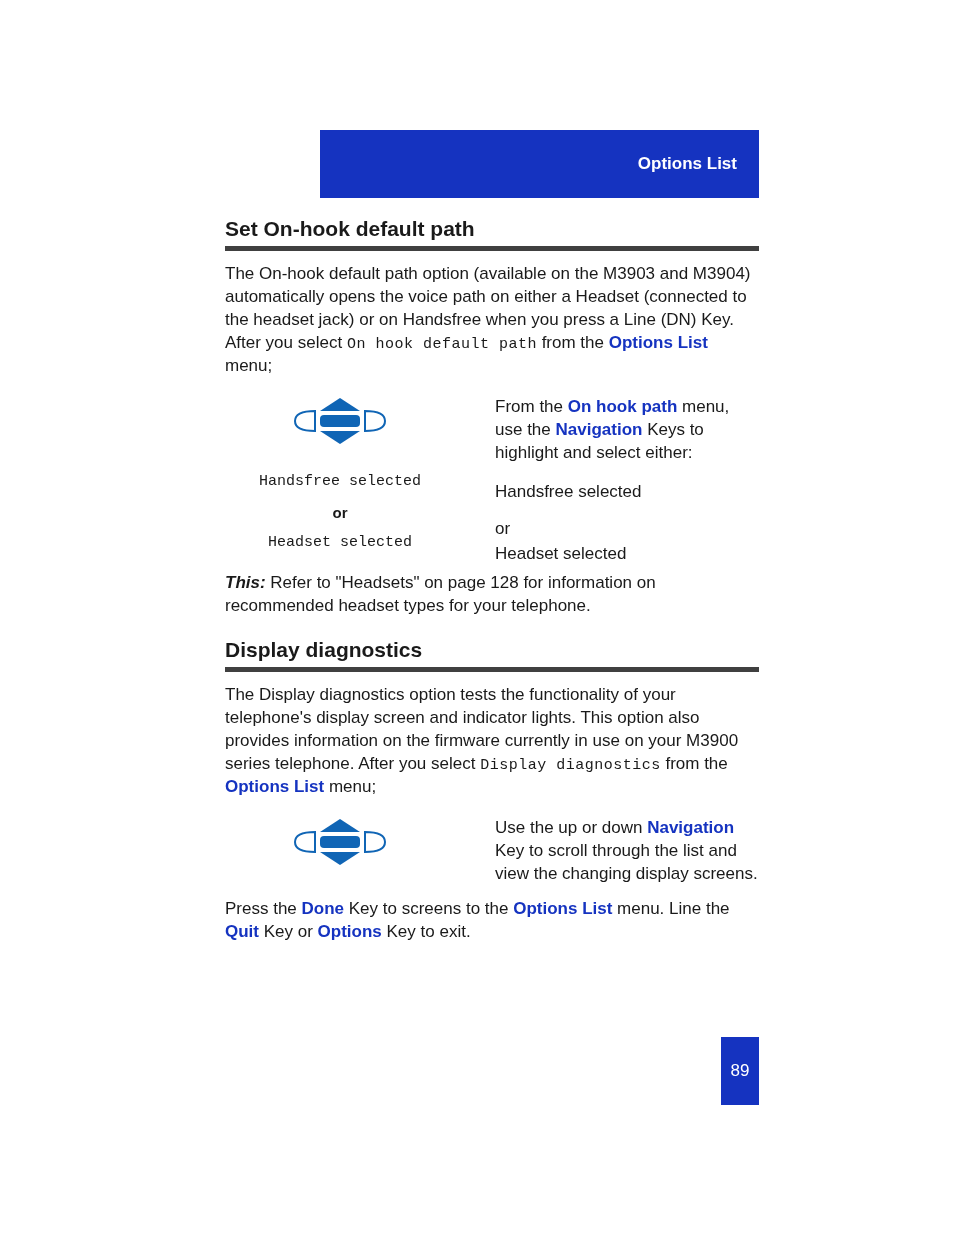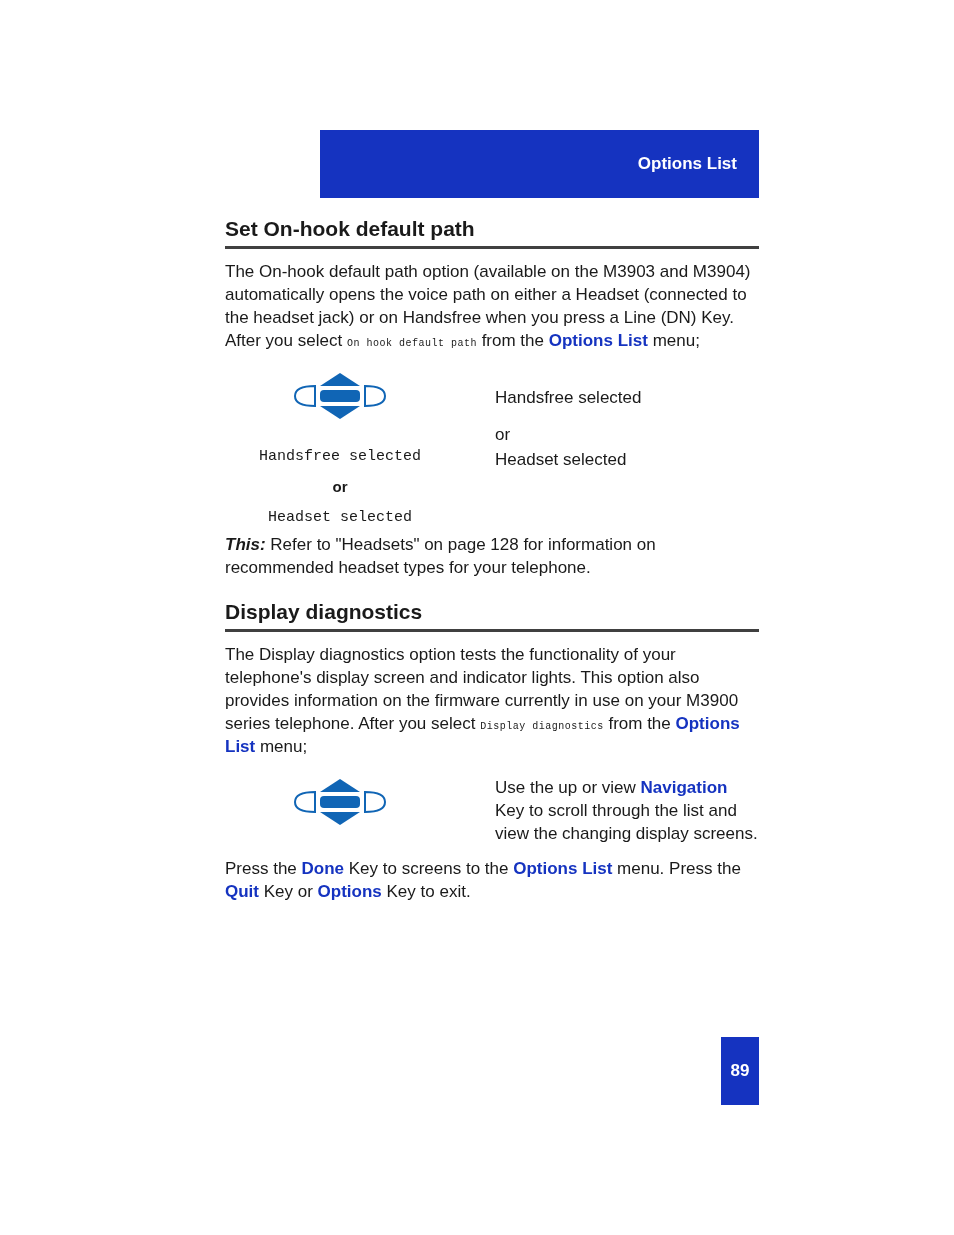--- a/index.html
+++ b/index.html
@@ -32,31 +32,31 @@
   .content {
     position: absolute;
     top: 215px;
     left: 225px;
     right: 195px;
   }
   h2.section {
     font-size: 21px;
     font-weight: bold;
     margin: 0 0 4px 0;
-    border-bottom: 3px solid #404040;
+    border-bottom: 5px solid #404040;
     padding-bottom: 3px;
   }
   .para {
     margin-top: 12px;
   }
   .bold { font-weight: normal; }
   .key { font-weight: bold; color: #1533c0; }
   .mono {
     font-family: "Courier New", monospace;
-    font-size: 10px;
+    font-size: 15px;
     letter-spacing: 0.5px;
   }
   .italic-bold { font-weight: bold; font-style: italic; }
   .two-col {
     display: flex;
     margin-top: 18px;
     gap: 40px;
   }
   .col-left {
     width: 230px;
@@ -86,21 +86,21 @@
     position: absolute;
     bottom: 130px;
     right: 195px;
     width: 38px;
     height: 68px;
     background: #1533c0;
     color: #fff;
     display: flex;
     align-items: center;
     justify-content: center;
-    font-weight: bold;
+    font-weight: normal;
     font-size: 17px;
   }
   .spacer-top { height: 16px; }
 </style>
 </head>
 <body>
 
 <div class="header-bar">
   <span>Options List</span>
 </div>
@@ -121,20 +121,23 @@
         <rect x="35" y="19" width="40" height="12" rx="4" fill="#1065b5"></rect>
         <path d="M 30 15 Q 10 15 10 25 Q 10 35 30 35 Z" fill="none" stroke="#1065b5" stroke-width="2"></path>
         <path d="M 80 15 Q 100 15 100 25 Q 100 35 80 35 Z" fill="none" stroke="#1065b5" stroke-width="2"></path>
       </svg>
       <div class="spacer-top"></div>
       <div class="display-text">Handsfree selected</div>
       <div class="or-small">or</div>
       <div class="display-text">Headset selected</div>
     </div>
     <div class="col-right">
+      <div>
+        <span>From the </span><span class="key">On hook path</span><span> menu, use the </span><span class="key">Navigation</span><span> Keys to highlight and select either:</span>
+      </div>
       <div style="margin-top:16px;">Handsfree selected</div>
       <div style="margin-top:14px;" class="bold">or</div>
       <div style="margin-top:2px;">Headset selected</div>
     </div>
   </div>
 
 
   <div class="para" style="margin-top:6px;">
     <span class="italic-bold">This:</span><span> Refer to "Headsets" on page 128 for information on recommended headset types for your telephone.</span>
   </div>
@@ -150,25 +153,25 @@
     <div class="col-left">
       <svg class="nav-icon" width="110" height="50" viewBox="0 0 110 50">
         <path d="M 35 15 L 55 2 L 75 15 Z" fill="#1065b5"></path>
         <path d="M 35 35 L 55 48 L 75 35 Z" fill="#1065b5"></path>
         <rect x="35" y="19" width="40" height="12" rx="4" fill="#1065b5"></rect>
         <path d="M 30 15 Q 10 15 10 25 Q 10 35 30 35 Z" fill="none" stroke="#1065b5" stroke-width="2"></path>
         <path d="M 80 15 Q 100 15 100 25 Q 100 35 80 35 Z" fill="none" stroke="#1065b5" stroke-width="2"></path>
       </svg>
     </div>
     <div class="col-right">
-      <span>Use the up or view </span><span class="key">Navigation</span><span> Key to scroll through the list and view the changing display screens.</span>
+      <span>Use the up or down </span><span class="key">Navigation</span><span> Key to scroll through the list and view the changing display screens.</span>
     </div>
   </div>
 
   <div class="para">
-    <span>Press the </span><span class="key">Done</span><span> Key to screens to the </span><span class="key">Options List</span><span> menu. Press the </span><span class="key">Quit</span><span> Key or </span><span class="key">Options</span><span> Key to exit.</span>
+    <span>Press the </span><span class="key">Done</span><span> Key to screens to the </span><span class="key">Options List</span><span> menu. Line the </span><span class="key">Quit</span><span> Key or </span><span class="key">Options</span><span> Key to exit.</span>
   </div>
 
 </div>
 
 <div class="page-number">
   <span>89</span>
 </div>
 
 </body></html>

